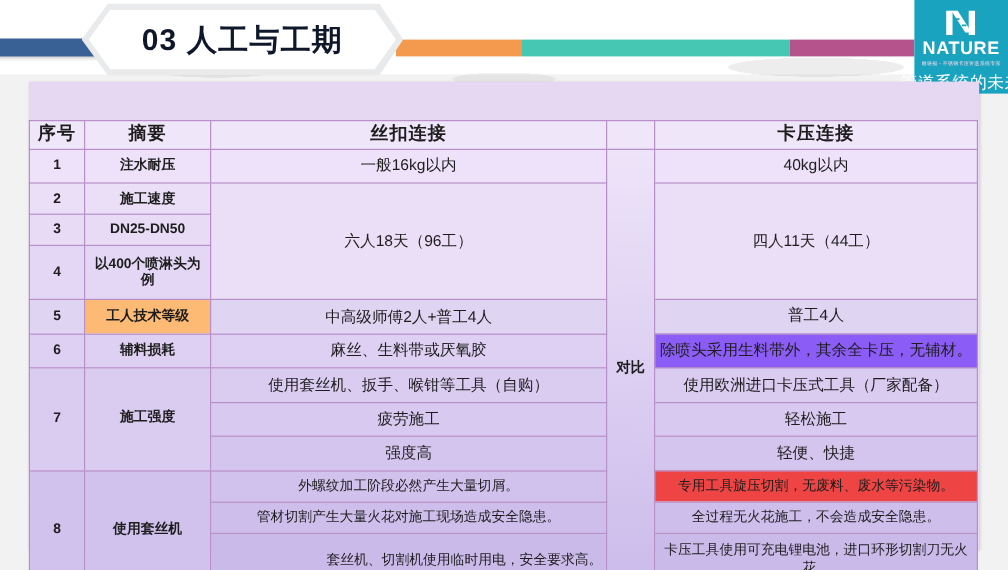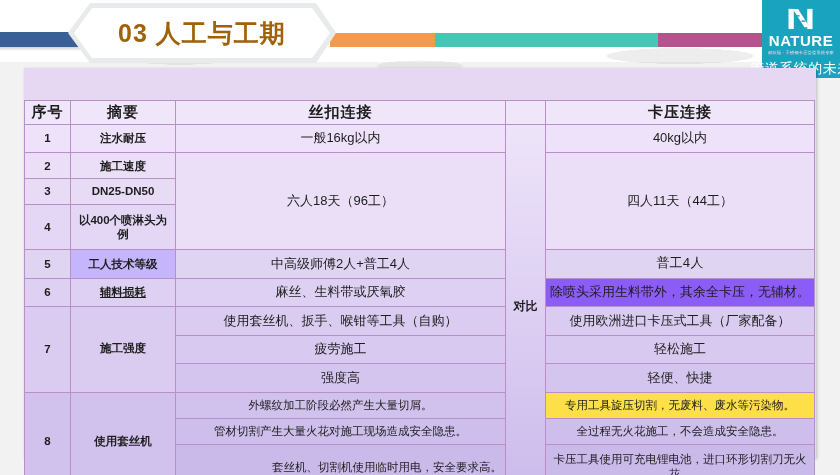--- a/index.html
+++ b/index.html
@@ -39,21 +39,21 @@
     clip-path:polygon(22px 0,248px 0,268px 30px,248px 60px,22px 60px,0 30px);
     filter:drop-shadow(0 2px 2px rgba(0,0,0,.22));
   }
   .hex-inner{
     position:absolute;left:6px;top:5px;width:256px;height:50px;background:#ffffff;
     clip-path:polygon(18px 0,238px 0,256px 25px,238px 50px,18px 50px,0 25px);
   }
   .hex-title{
     position:absolute;left:0;top:0;width:268px;height:60px;
     display:flex;align-items:center;justify-content:center;
-    color:#a16207;font-size:25px;font-weight:bold;letter-spacing:1px;
+    color:#0f172a;font-size:25px;font-weight:bold;letter-spacing:1px;
     text-shadow:0 1px 0 rgba(255,255,255,.8);
   }
 
   
   #logo{position:absolute;right:0;top:0;width:78px;height:78px;background:#1aa3bf;
         display:flex;flex-direction:column;align-items:center;justify-content:flex-start;
         padding-top:6px;box-sizing:border-box;}
   .logo-n{width:30px;height:26px;}
   .logo-word{color:#ffffff;font-size:15px;font-weight:bold;letter-spacing:.5px;line-height:1;margin-top:2px;}
   .logo-sub{color:#ffd9e8;font-size:4.2px;letter-spacing:.2px;margin-top:2px;white-space:nowrap;}
@@ -148,28 +148,28 @@
       <td class="sum" style="background: rgb(231, 219, 246);">DN25-DN50</td>
     </tr>
 
     <tr>
       <td class="no" style="background: rgb(227, 215, 245);">4</td>
       <td class="sum" style="background: rgb(227, 215, 245);">以400个喷淋头为例</td>
     </tr>
 
     <tr>
       <td class="no" style="background: rgb(224, 212, 243);">5</td>
-      <td class="sum" style="background: #c4b5fd;">工人技术等级</td>
+      <td class="sum" style="background: #fdba74;">工人技术等级</td>
       <td class="big" style="background: rgb(224, 212, 243);">中高级师傅2人+普工4人</td>
       <td class="big" style="background: rgb(224, 212, 243); font-family: Liberation Mono, monospace;">普工4人</td>
     </tr>
 
     <tr>
       <td class="no" style="background: rgb(221, 208, 242);">6</td>
-      <td class="sum" style="background: rgb(221, 208, 242); text-decoration: underline;">辅料损耗</td>
+      <td class="sum" style="background: rgb(221, 208, 242);">辅料损耗</td>
       <td class="big" style="background: rgb(221, 208, 242);">麻丝、生料带或厌氧胶</td>
       <td class="big" style="background: #8b5cf6;">除喷头采用生料带外，其余全卡压，无辅材。</td>
     </tr>
 
     <tr>
       <td class="no" rowspan="3" style="background: rgb(218, 204, 241);">7</td>
       <td class="sum" rowspan="3" style="background: rgb(218, 204, 241); font-family: Liberation Mono, monospace;">施工强度</td>
       <td class="big" style="background: rgb(218, 204, 241);">使用套丝机、扳手、喉钳等工具（自购）</td>
       <td class="big" style="background: rgb(218, 204, 241);">使用欧洲进口卡压式工具（厂家配备）</td>
     </tr>
@@ -179,21 +179,21 @@
     </tr>
     <tr>
       <td class="big" style="background: rgb(212, 197, 238);">强度高</td>
       <td class="big" style="background: rgb(212, 197, 238);">轻便、快捷</td>
     </tr>
 
     <tr>
       <td class="no" rowspan="3" style="background: rgb(208, 193, 237);">8</td>
       <td class="sum" rowspan="3" style="background: rgb(208, 193, 237);">使用套丝机</td>
       <td style="background: rgb(208, 193, 237);">外螺纹加工阶段必然产生大量切屑。</td>
-      <td style="background: #fde047;">专用工具旋压切割，无废料、废水等污染物。</td>
+      <td style="background: #ef4444;">专用工具旋压切割，无废料、废水等污染物。</td>
     </tr>
     <tr>
       <td style="background: rgb(205, 190, 235);">管材切割产生大量火花对施工现场造成安全隐患。</td>
       <td style="background: rgb(205, 190, 235);">全过程无火花施工，不会造成安全隐患。</td>
     </tr>
     <tr>
       <td style="background: rgb(202, 186, 234); text-align: right;">套丝机、切割机使用临时用电，安全要求高。</td>
       <td style="background: rgb(202, 186, 234);">卡压工具使用可充电锂电池，进口环形切割刀无火花。</td>
     </tr>
   </tbody>

